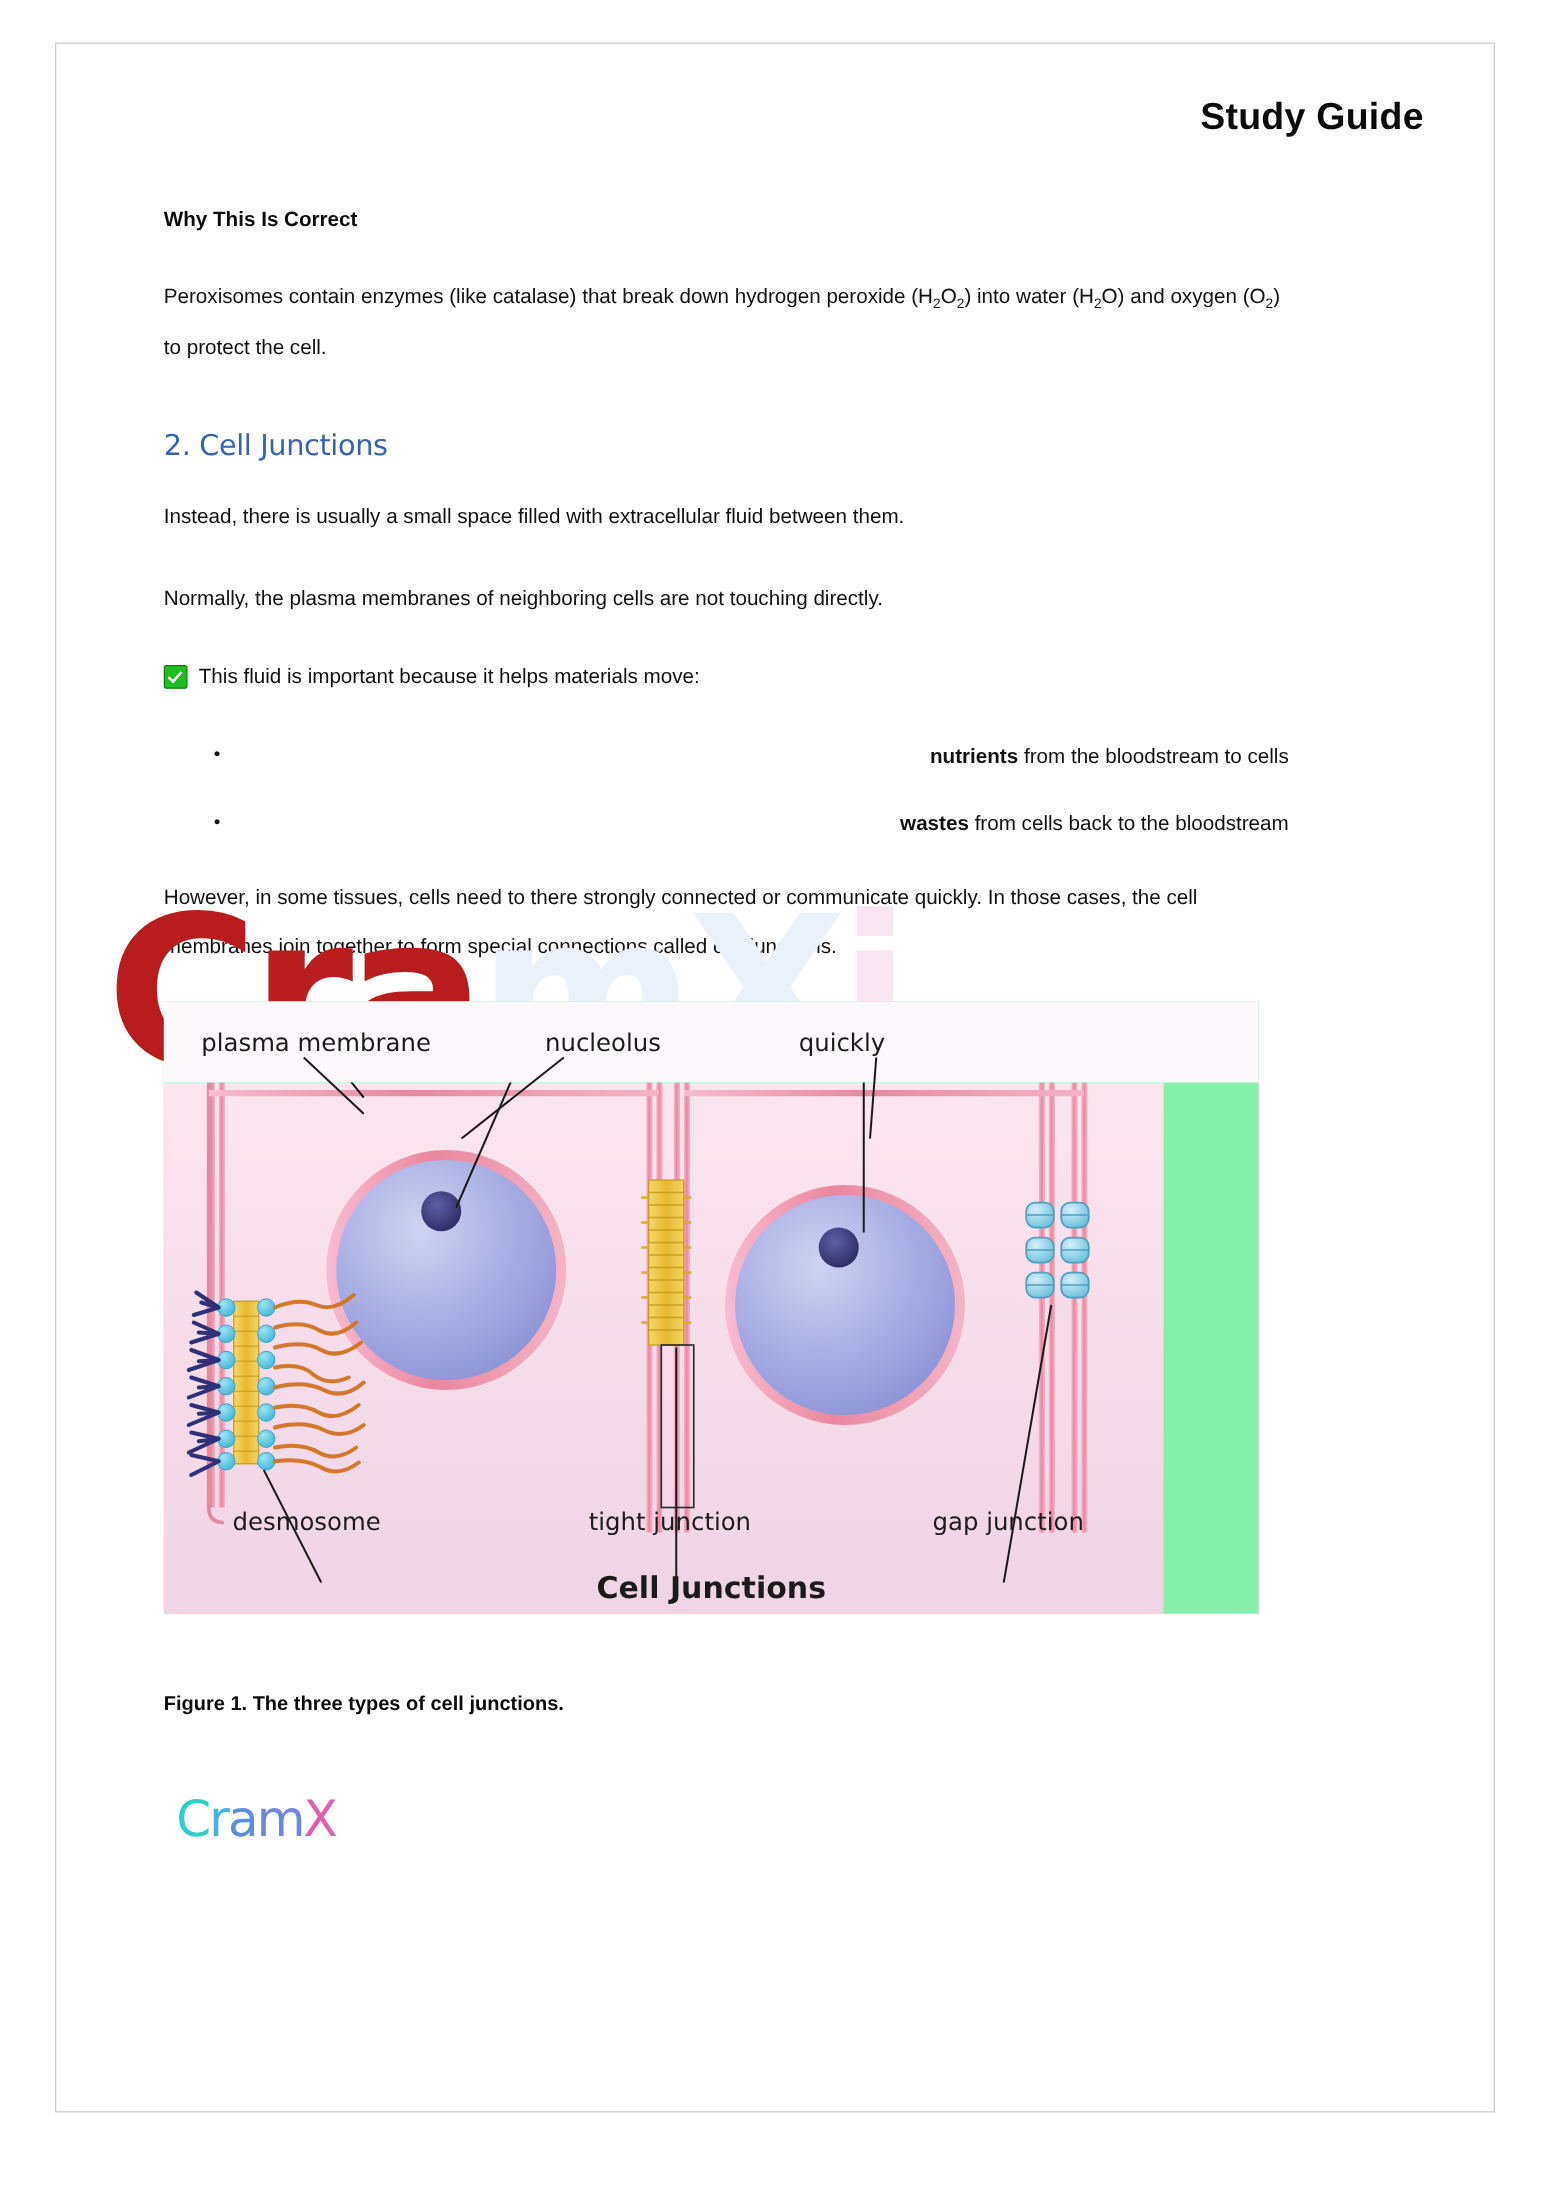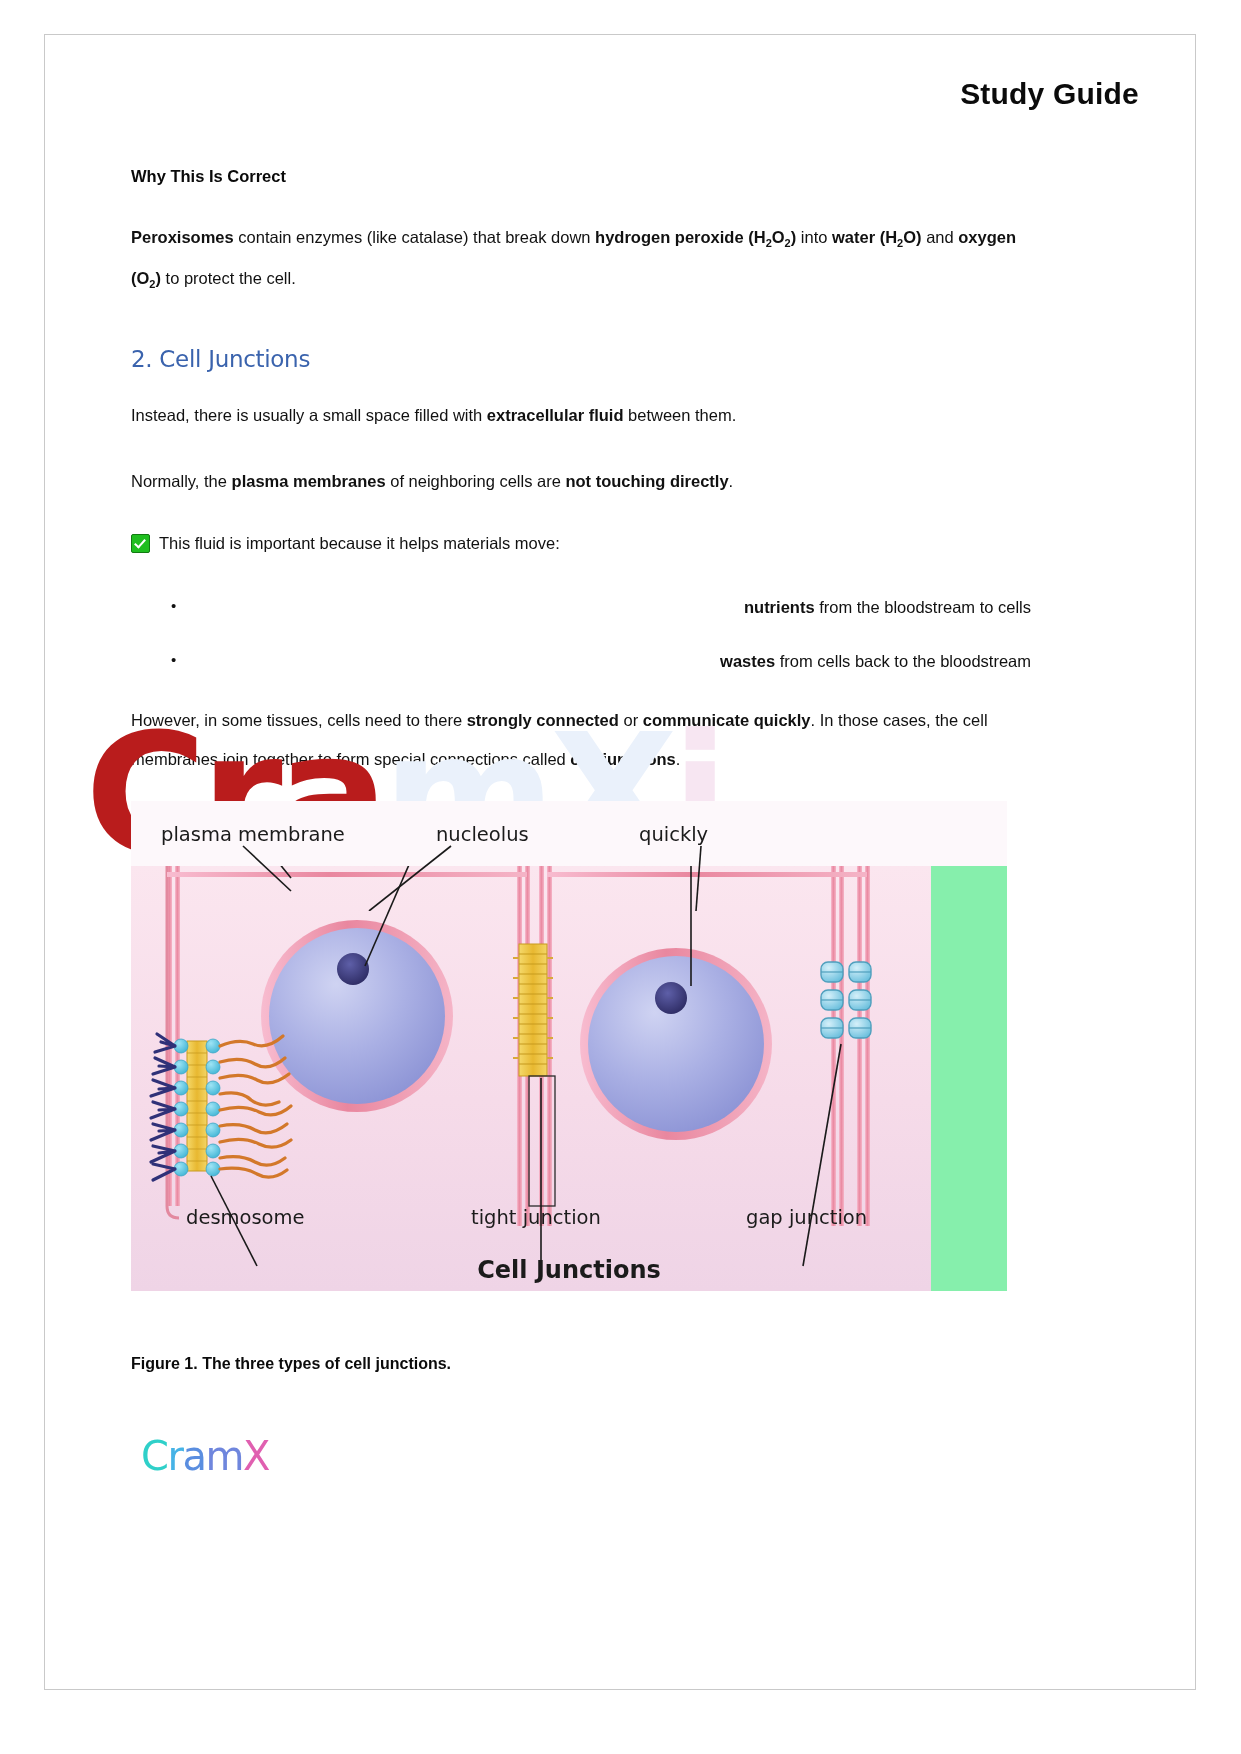--- a/index.html
+++ b/index.html
@@ -53,21 +53,21 @@
     font-weight: bold;
     color: #0a0a0a;
     margin: 0 0 32px 0;
   }
   p.para {
     font-size: 16.5px;
     line-height: 39px;
     color: #111111;
     margin: 0 0 27px 0;
   }
-  p.para b { font-weight: bold; }
+  p.para b { font-weight: normal; }
   sub { font-size: 11px; vertical-align: baseline; position: relative; top: 4px; }
 
   h2.section {
     font-family: "DejaVu Sans", sans-serif;
     font-size: 23px;
     font-weight: normal;
     color: #3a63ad;
     margin: 46px 0 24px 0;
     letter-spacing: -0.3px;
   }

